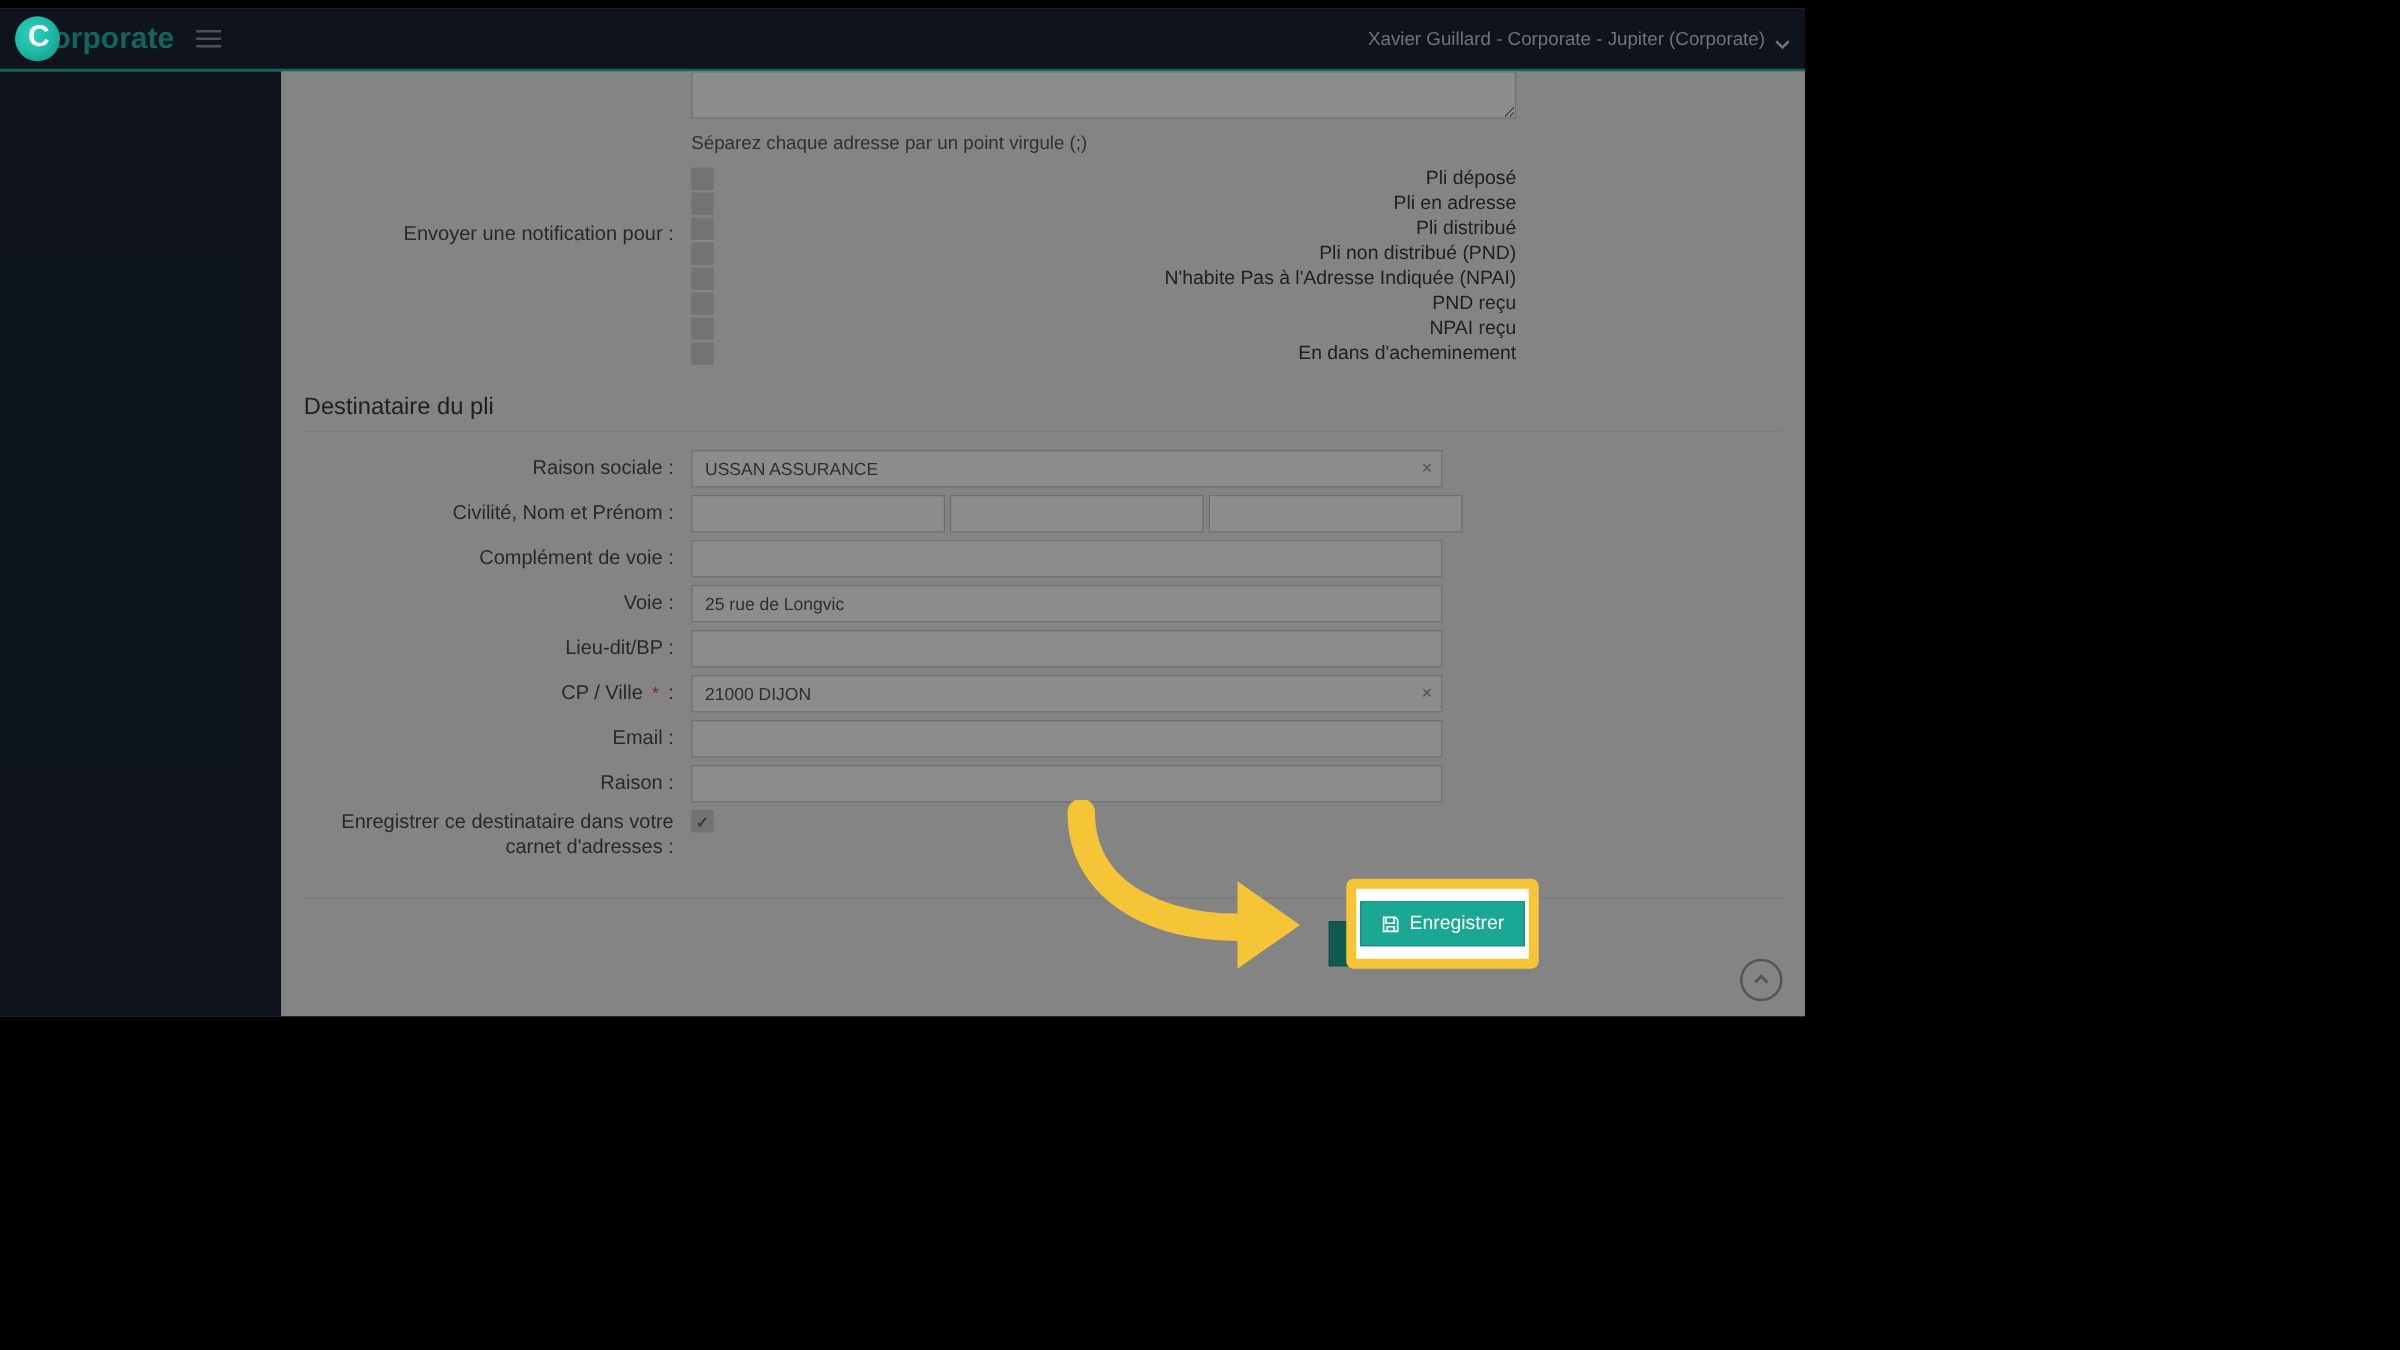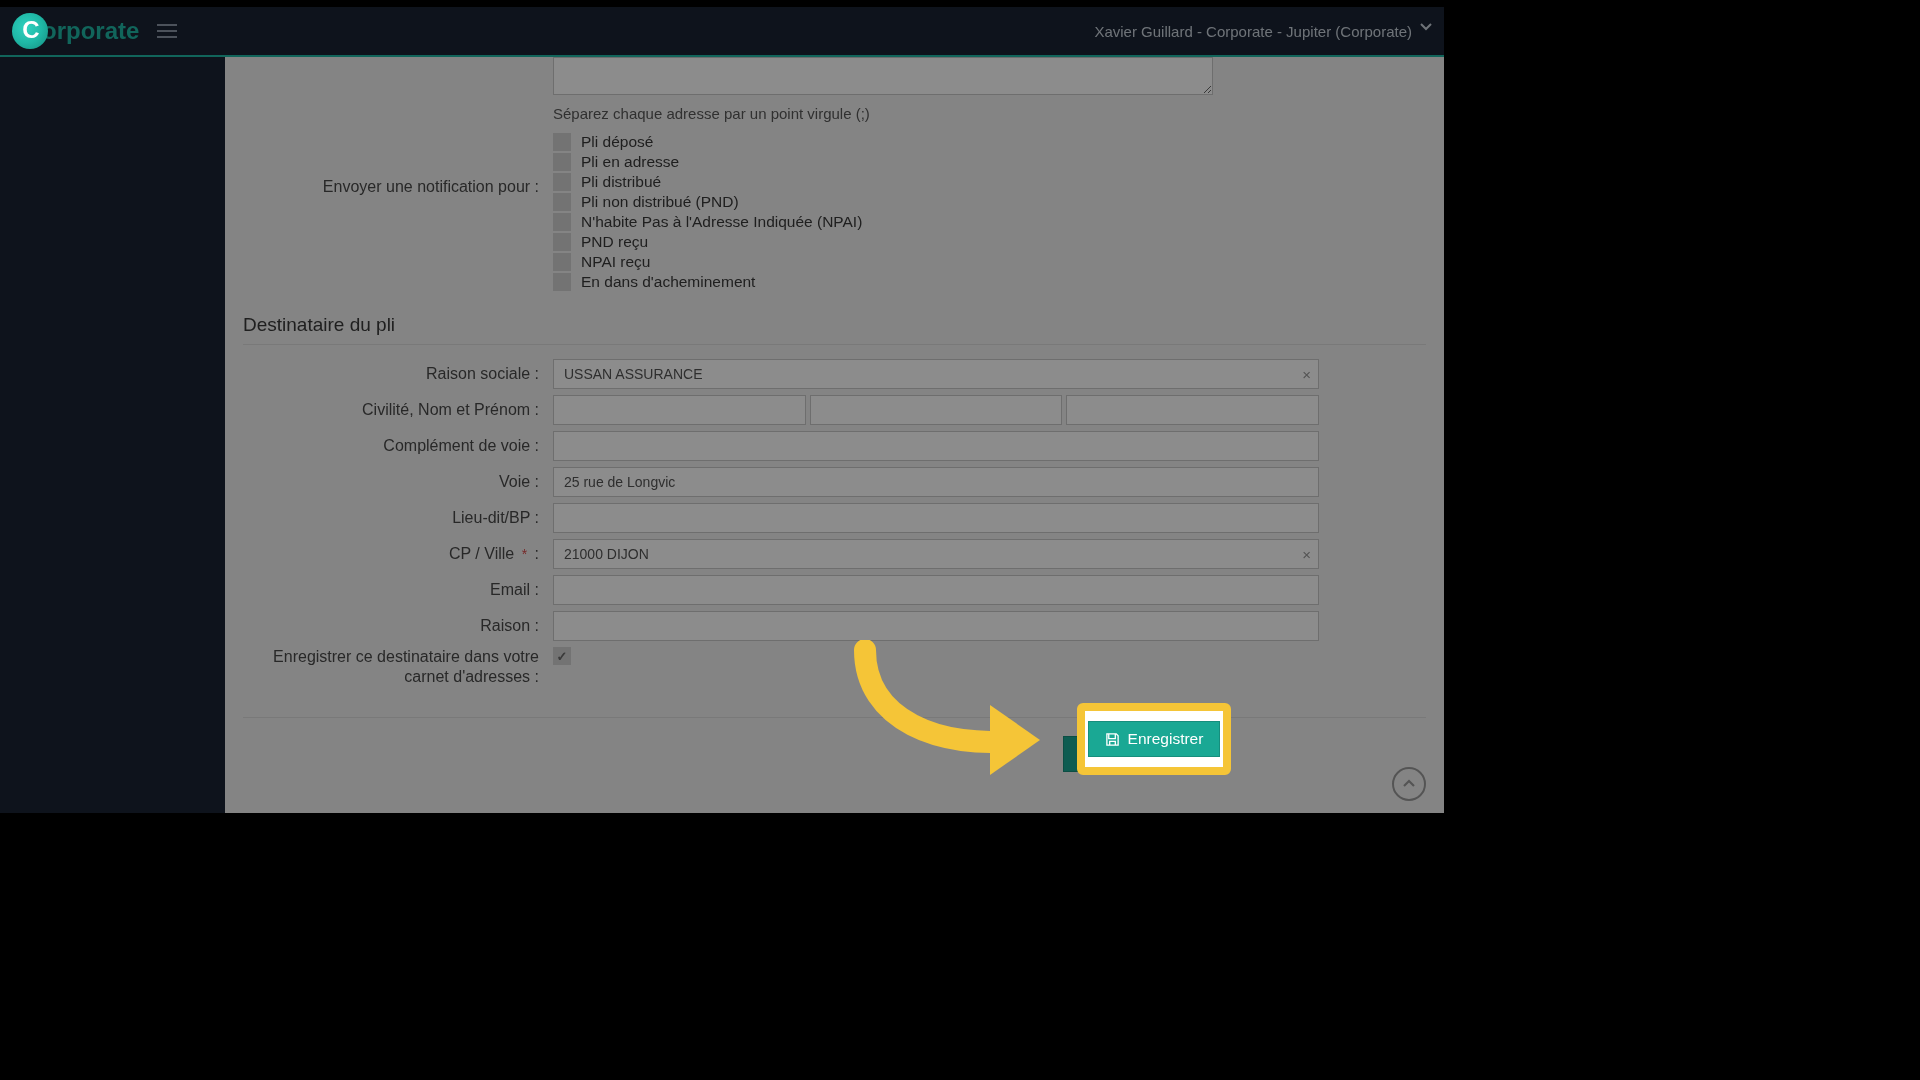--- a/index.html
+++ b/index.html
@@ -31,21 +31,21 @@
       color: #fff; font-size: 24px; font-weight: 700; line-height: 1;
       transform: translate(1px, -1px);
     }
     .logo-text { color: #1fb8a6; font-size: 24px; font-weight: 600; letter-spacing: 0px; }
     .menu-toggle {
       margin-left: 18px; width: 20px; height: 14px; cursor: pointer;
       display: flex; flex-direction: column; justify-content: space-between;
     }
     .menu-toggle span { display: block; height: 2px; background: #8a96a6; width: 100%; }
     .user-info {
-      margin-left: auto; color: #c9d1db; font-size: 15px; display: flex; align-items: flex-start; gap: 8px;
+      margin-left: auto; color: #c9d1db; font-size: 15px; display: flex; align-items: flex-end; gap: 8px;
     }
     .chevron-down { width: 12px; height: 8px; display: inline-block; }
     .chevron-down svg { display: block; }
     
     .body-row { flex: 1; display: flex; overflow: hidden; }
     .sidebar { width: 225px; background: #1a2433; flex-shrink: 0; }
     .content {
       flex: 1; background: #f1f1f1; overflow: hidden; position: relative;
       padding: 0 18px;
     }
@@ -56,37 +56,37 @@
     textarea.addr {
       width: 100%; height: 38px; resize: vertical;
       border: 1px solid #c9c9c9; background: #fff; padding: 6px 10px; font-size: 14px;
     }
     .hint { color: #585858; font-size: 15px; margin-top: 6px; }
     
     .row { display: flex; margin-top: 10px; }
     .row-lbl { width: 310px; text-align: right; padding-right: 14px; color: #4a4a4a; font-size: 16px; line-height: 28px; margin-top: 41px; }
     .row-val { flex: 1; max-width: 660px; }
     
-    .cb-line { display: flex; align-items: center; gap: 10px; line-height: 20px; margin: 0; }
+    .cb-line { display: flex; align-items: center; gap: 10px; line-height: 20px; margin: 0; justify-content: space-between; }
     .cb {
       width: 18px; height: 18px; background: #d2d2d2; flex-shrink: 0;
       display: inline-flex; align-items: center; justify-content: center;
     }
     .cb.checked::after {
       content: "✓"; color: #6a6a6a; font-size: 13px; font-weight: bold;
     }
     .cb-text { color: #3a3a3a; font-size: 15.5px; }
     
     h3.section-title { font-size: 19px; font-weight: 400; color: #3a3a3a; margin: 22px 0 2px 0; padding-bottom: 6px; }
     .hr { border: none; border-top: 1px solid #ddd; margin-bottom: 14px; }
     
     .form-row { display: flex; align-items: center; margin-bottom: 6px; }
     .form-lbl { width: 310px; text-align: right; padding-right: 14px; color: #4a4a4a; font-size: 16px; }
     .form-lbl .req { color: #d94c4c; font-size: 14px; margin: 0 3px; }
-    .form-ctl { width: 766px; display: flex; gap: 4px; }
+    .form-ctl { width: 601px; display: flex; gap: 4px; }
     .form-ctl input[type="text"] {
       flex: 1; height: 30px; border: 1px solid #c9c9c9; background: #fff;
       padding: 0 10px; font-size: 14px; color: #555;
     }
     .form-ctl .civ { flex: 0 0 156px; }
     .form-ctl .nom { flex: 0 0 282px; }
     .form-ctl .prenom { flex: 1; }
     .clearable { position: relative; flex: 1; }
     .clearable input { width: 100%; padding-right: 28px !important; }
     .clear-x { position: absolute; right: 8px; top: 50%; transform: translateY(-50%); color: #999; font-size: 15px; cursor: pointer; }

